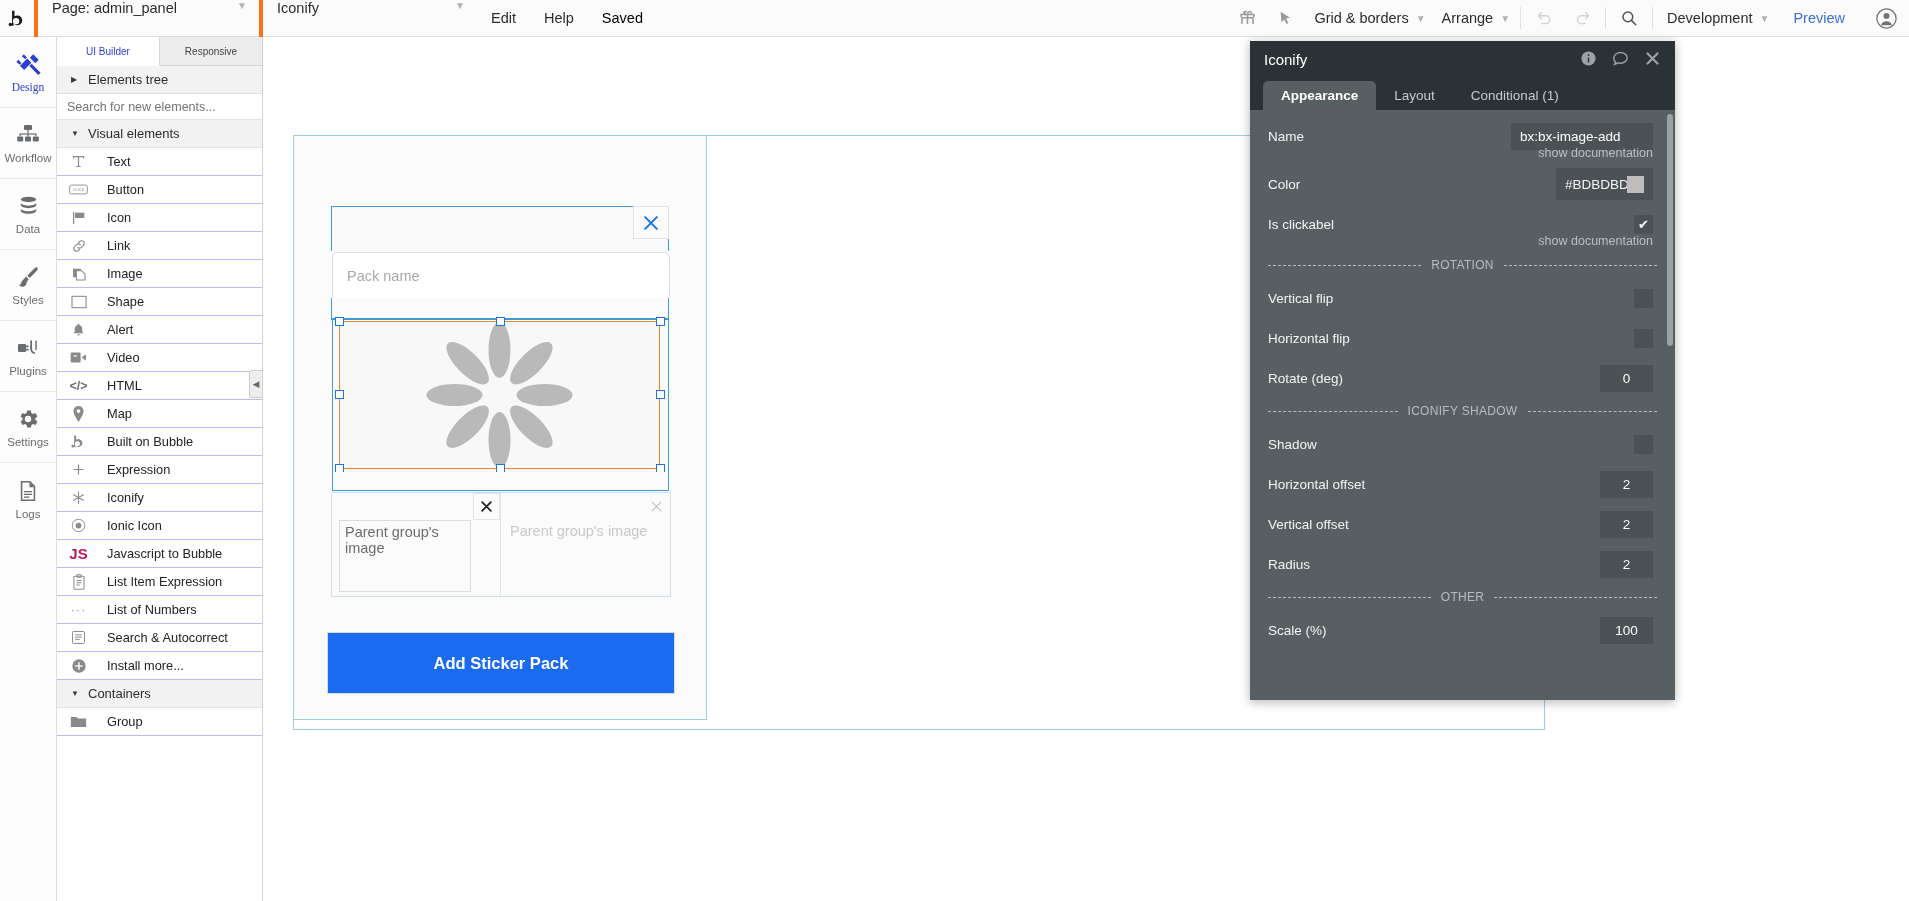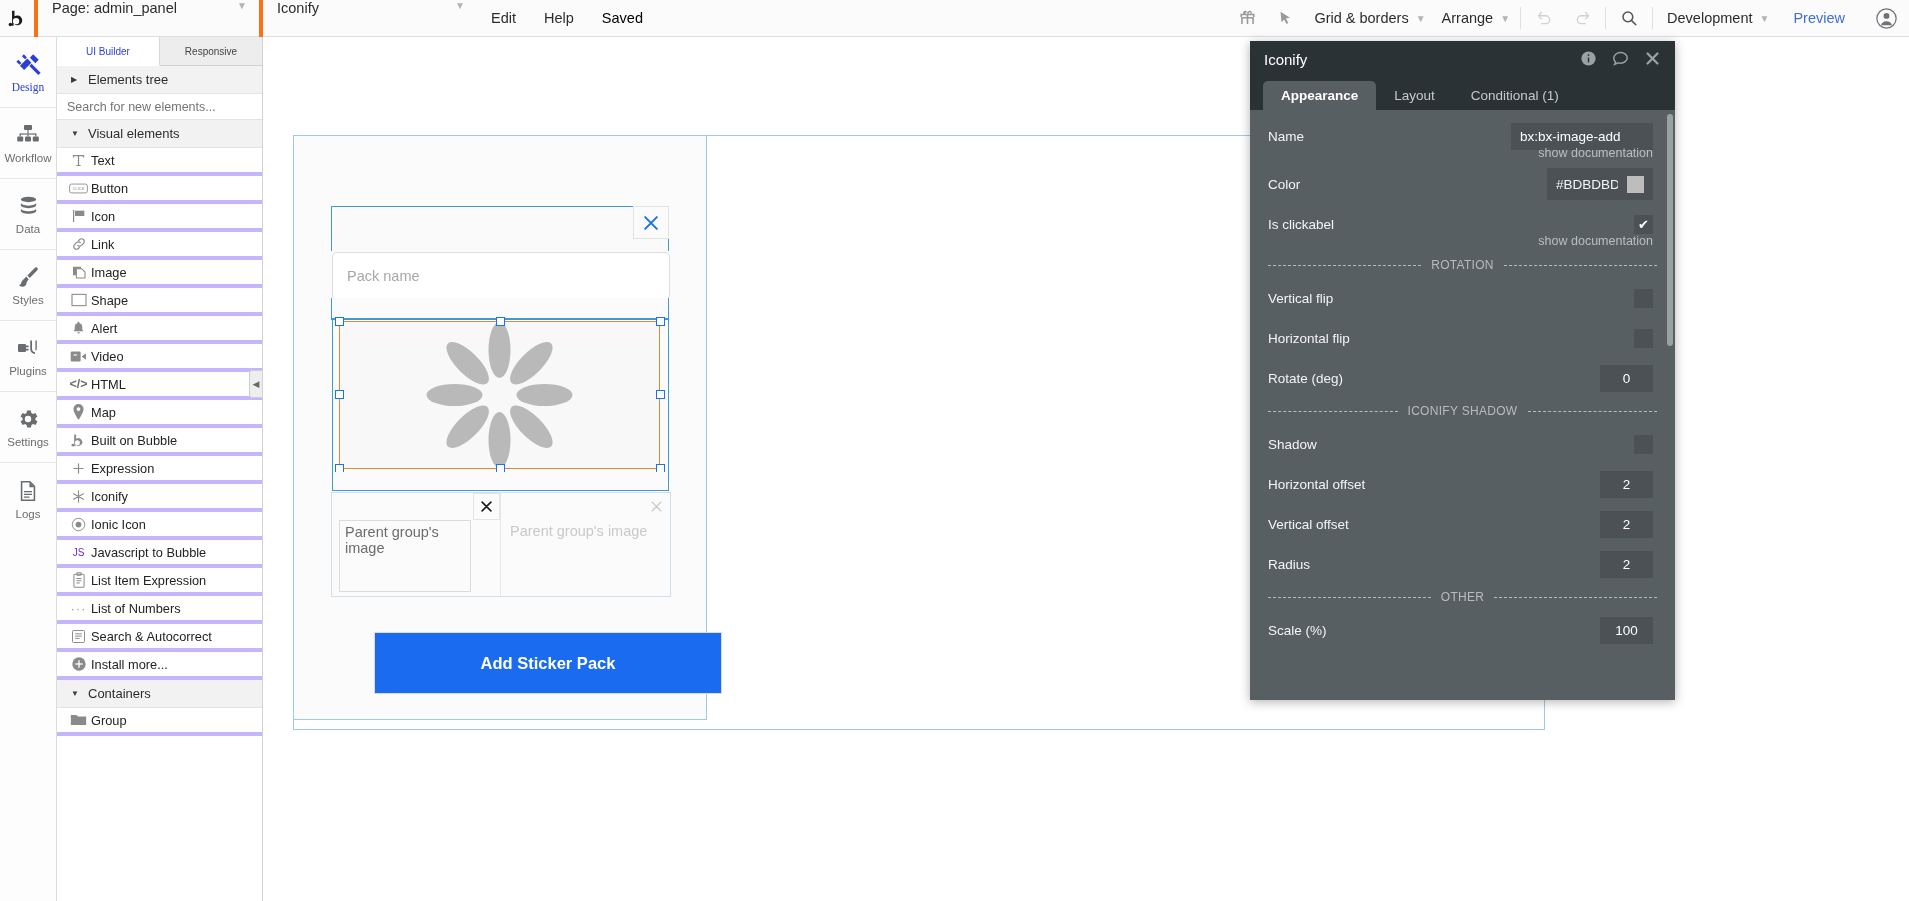--- a/index.html
+++ b/index.html
@@ -90,22 +90,22 @@
   .ep-tri { font-size: 8px; color: #3a3a3a; width: 9px; }
   .ep-search {
     height: 26px; display: flex; align-items: center; padding-left: 10px;
     border-bottom: 1px solid #e3e3e3; background: #fff;
   }
   .ep-search input {
     border: 0; outline: 0; font-size: 12.5px; color: #9a9a9a;
     font-family: "Liberation Sans", sans-serif; width: 100%; background: transparent;
   }
   .ep-row {
-    height: 28px; display: flex; align-items: center; gap: 3px;
-    padding-left: 12px; border-bottom: 4px solid #c4b5fd;
+    height: 28px; display: flex; align-items: center; gap: 19px;
+    padding-left: 12px; border-bottom: 1px solid #c4b5fd;
     font-size: 12.8px; color: #232323;
   }
   .ep-row .ep-ico {
     width: 19px; height: 19px; display: flex; align-items: center; justify-content: center;
     color: #8a8a8a; flex: none;
   }
   .ep-scroll-tab {
     position: absolute; left: 249px; top: 370px; width: 13px; height: 28px;
     background: #eeeeee; border: 1px solid #cfcfcf; border-right: 0;
     border-radius: 3px 0 0 3px;
@@ -181,21 +181,21 @@
   .cell-inner {
     position: absolute; left: 7px; top: 27px; width: 132px; height: 72px;
     border: 1px solid #dcdcdc; background: #fbfbfb;
     padding: 3px 5px; font-size: 14.5px; color: #6d6d6d; line-height: 1.13;
   }
   .cell-inner.ghost { border: 0; color: #c9c9c9; left: 4px; width: 160px; }
   .cta {
     position: absolute; left: 33px; top: 496px; width: 348px; height: 62px;
     background: #1a6bf0; border: 1px solid #dcdcdc;
     display: flex; align-items: center; justify-content: center;
-    color: #ffffff; font-size: 16.5px; font-weight: bold; margin-left: 47px;
+    color: #ffffff; font-size: 16.5px; font-weight: bold;
   }
 
   
   .props {
     position: absolute; left: 1250px; top: 41px; width: 425px; height: 659px;
     background: #585f63; box-shadow: 0 2px 10px rgba(0,0,0,.3);
   }
   .props-head {
     height: 37px; background: #2b3235; display: flex; align-items: center;
     padding: 0 14px; color: #ffffff; font-size: 15px;
@@ -212,21 +212,21 @@
     display: flex; align-items: center; height: 40px;
     padding: 0 22px 0 18px; color: #f2f4f5; font-size: 13.5px;
   }
   .prow .plabel { flex: 1; }
   .pinput {
     background: #4b5155; border: 0; height: 27px; min-width: 142px;
     display: flex; align-items: center; padding: 0 9px;
     color: #ffffff; font-size: 13.5px;
   }
   .pinput.num { width: 53px; justify-content: center; min-width: 0; }
-  .pcolor { display: flex; align-items: center; gap: 9px; background: #4b5155; height: 32px; padding: 3px 9px; }
+  .pcolor { display: flex; align-items: center; background: #4b5155; height: 32px; padding: 3px 9px; }
   .pswatch { width: 17px; height: 17px; }
   .pcheck {
     width: 19px; height: 19px; background: #4b5155;
     display: flex; align-items: center; justify-content: center;
     color: #ffffff; font-size: 13px;
   }
   .phint { text-align: right; font-size: 12.5px; color: #b9bec1; padding: 0 22px 4px 0; margin-top: -10px; }
   .pdiv {
     display: flex; align-items: center; justify-content: center;
     color: #b6bbbe; font-size: 12px; letter-spacing: .3px;
@@ -546,21 +546,21 @@
     <span class="ep-ico">
       <svg width="15" height="15" viewBox="0 0 24 24">
           <circle cx="12" cy="12" r="10" fill="none" stroke="currentColor" stroke-width="1.5"></circle>
           <circle cx="12" cy="12" r="4.6" fill="currentColor"></circle>
         </svg>
     </span>
     <span>Ionic Icon</span>
   </div>
 
   <div class="ep-row">
-    <span class="ep-ico" style="font-size:10px;font-weight:normal;color:#6d28d9">JS</span>
+    <span class="ep-ico" style="font-size:15px;font-weight:bold;color:#be185d">JS</span>
     <span>Javascript to Bubble</span>
   </div>
 
   <div class="ep-row">
     <span class="ep-ico">
       <svg width="14" height="16" viewBox="0 0 18 22" fill="none" stroke="currentColor" stroke-width="1.4">
         <rect x="2" y="3" width="14" height="18" rx="1.4"></rect>
           <rect x="6" y="1" width="6" height="3.4" rx="1"></rect>
         <path d="M5.5 9h7M5.5 12h7M5.5 15h4.5"></path>
       </svg>

